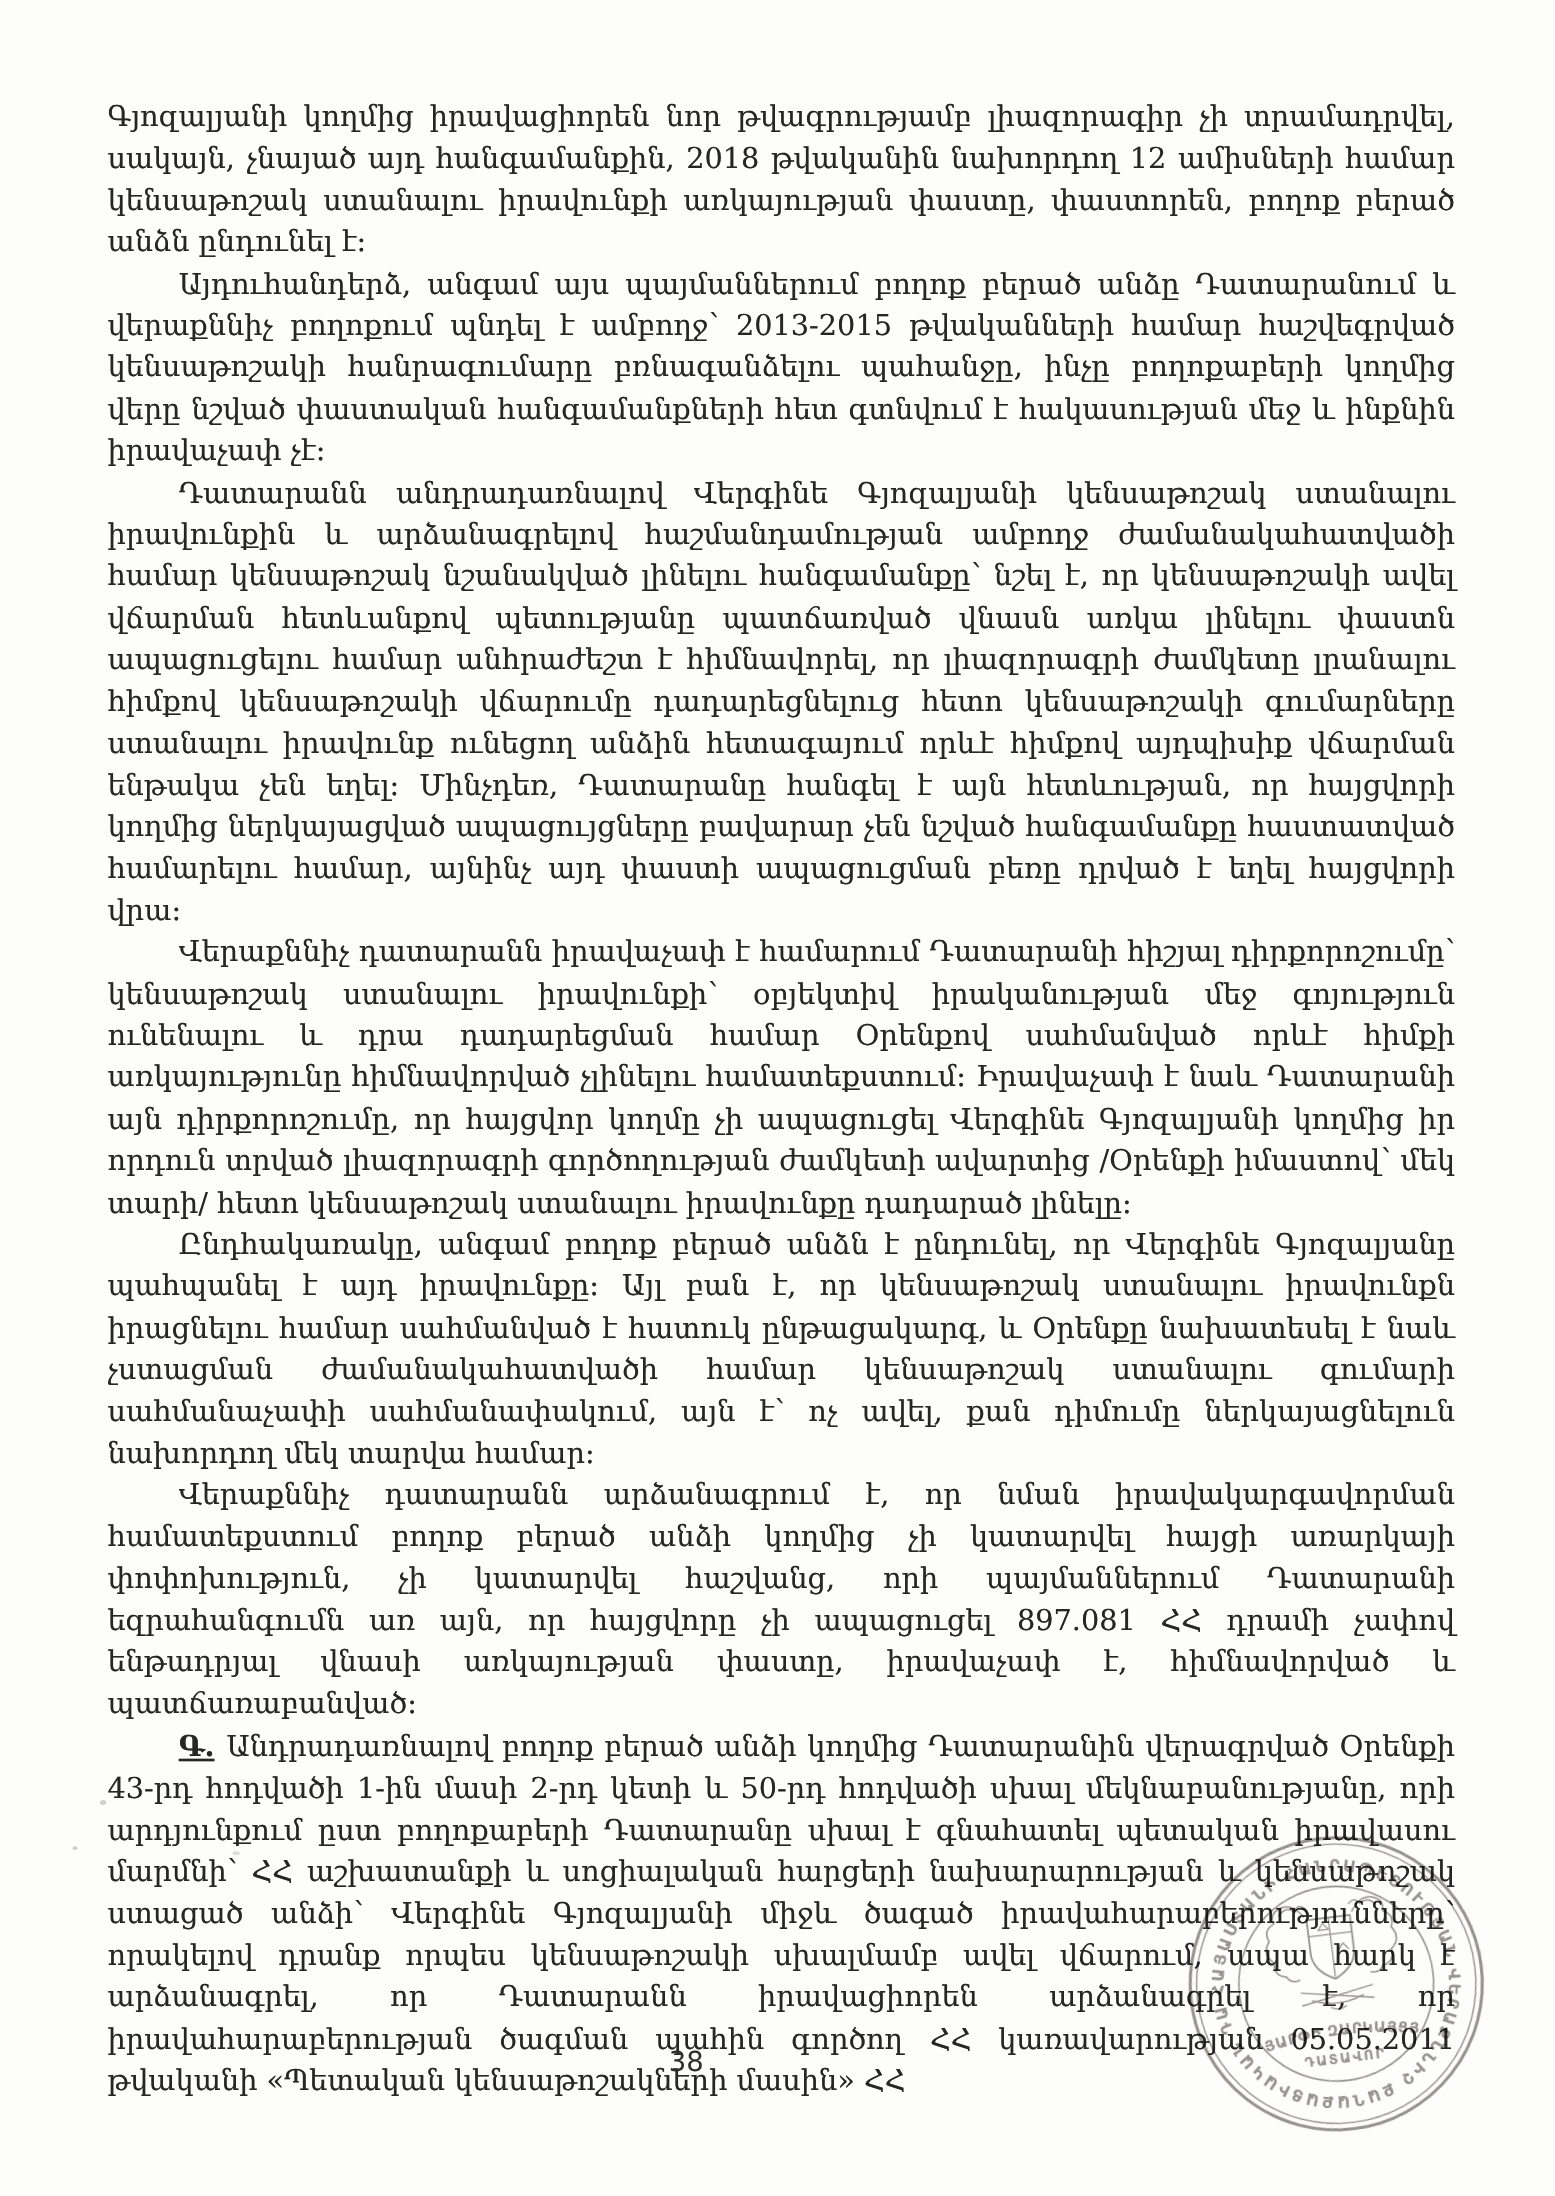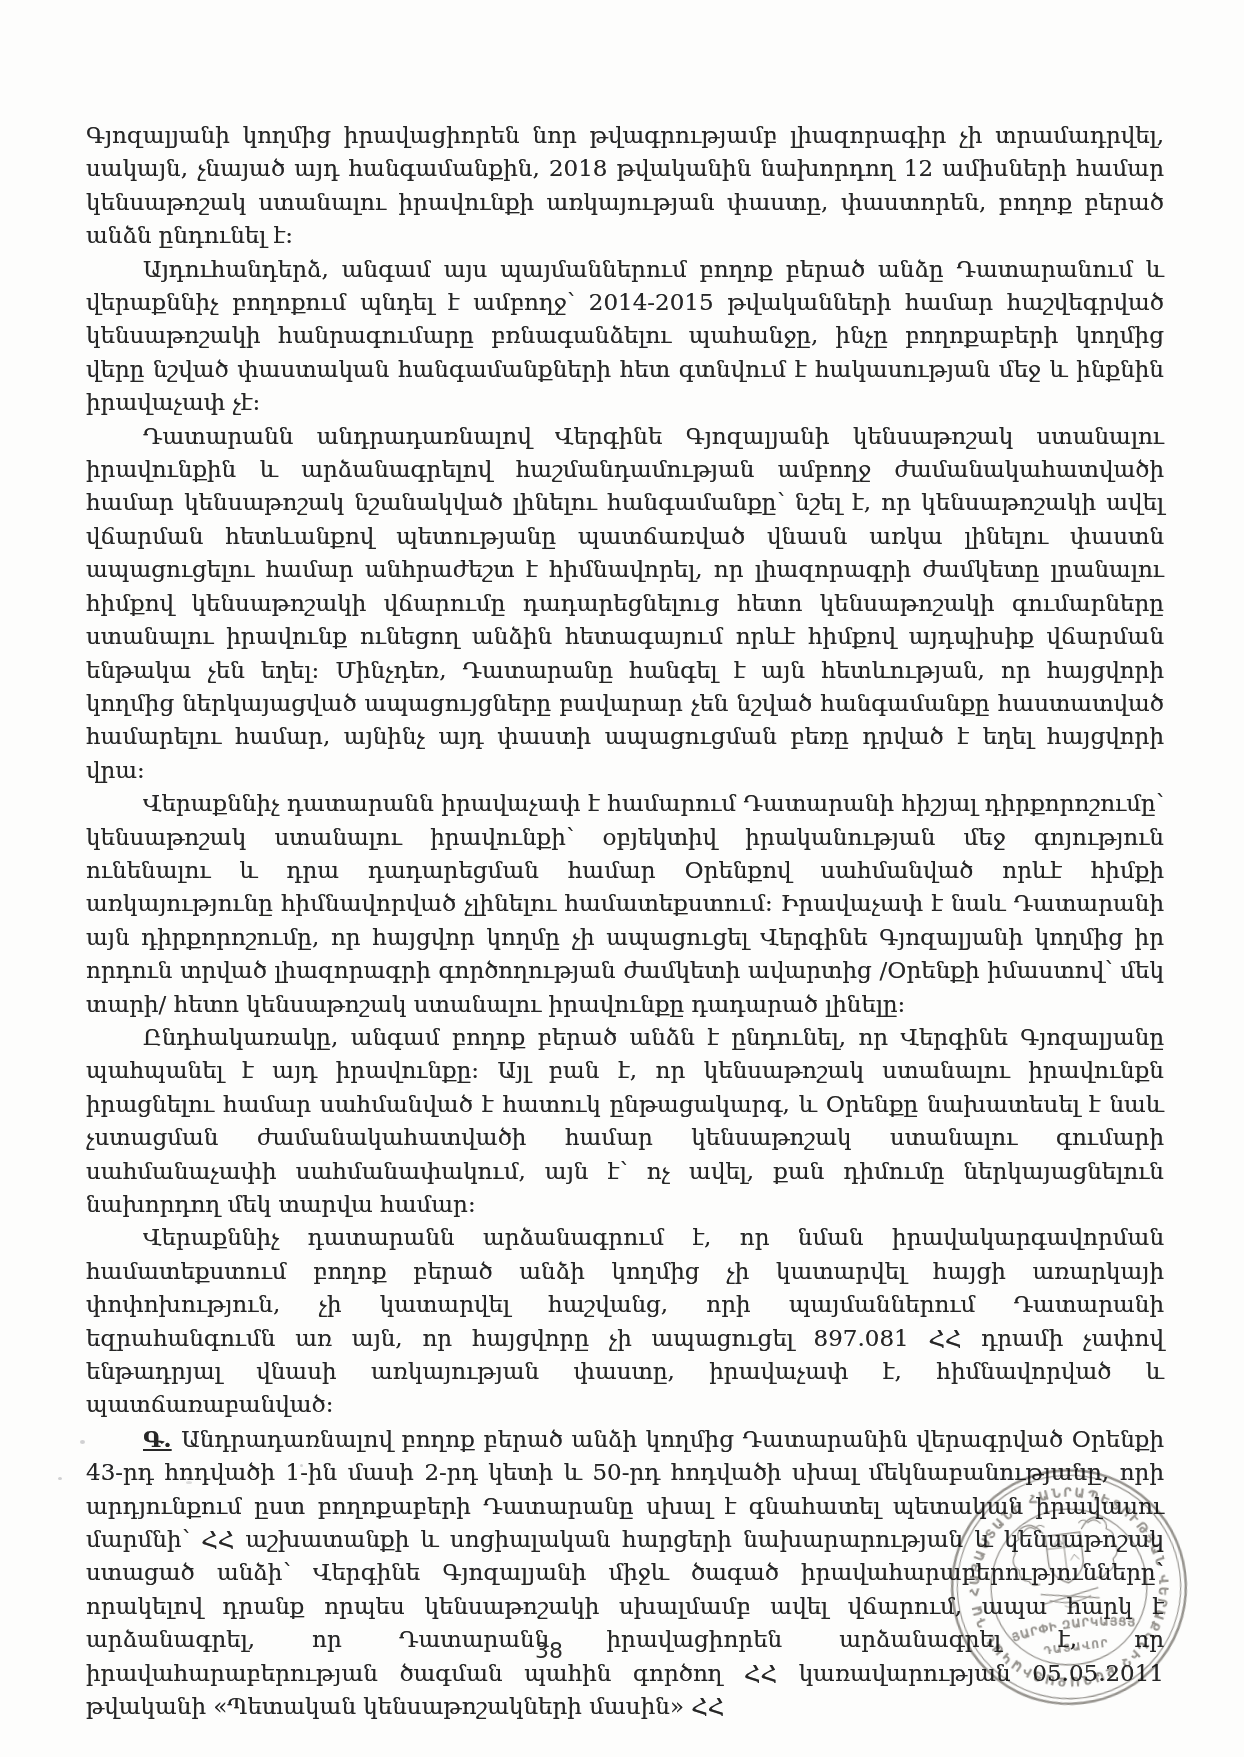--- a/index.html
+++ b/index.html
@@ -19,21 +19,21 @@
     left:86px;top:78px;
     width:1078px;
     color:#262626;
     font-size:23px;
     line-height:33.4px;
     text-align:justify;
     text-rendering:optimizeLegibility;
     text-shadow:0 0 .4px rgba(20,20,20,.45);
   }
   .para{margin:0;text-indent:57px;}
-  .para.no-indent{text-indent:0;margin-top:41px;}
+  .para.no-indent{text-indent:0;}
   .lead{
     font-weight:bold;
     text-decoration:underline;
     margin-right:.42em;
   }
   .page-number{
     position:absolute;
     top:1638px;left:0;width:1098px;
     text-align:center;
     font-size:22px;
@@ -69,21 +69,21 @@
   .speck.s3{left:186px;top:1481px;width:6px;height:3px;background:rgba(95,95,100,.2);}
   .speck.s4{left:300px;top:1464px;width:3px;height:3px;}
 </style>
 </head>
 <body>
 
 <div class="page">
 
   <main class="text-block">
     <p class="para no-indent">Գյոզալյանի կողմից իրավացիորեն նոր թվագրությամբ լիազորագիր չի տրամադրվել, սակայն, չնայած այդ հանգամանքին, 2018 թվականին նախորդող 12 ամիսների համար կենսաթոշակ ստանալու իրավունքի առկայության փաստը, փաստորեն, բողոք բերած անձն ընդունել է:</p>
-    <p class="para">Այդուհանդերձ, անգամ այս պայմաններում բողոք բերած անձը Դատարանում և վերաքննիչ բողոքում պնդել է ամբողջ՝ 2014-2015 թվականների համար հաշվեգրված կենսաթոշակի հանրագումարը բռնագանձելու պահանջը, ինչը բողոքաբերի կողմից վերը նշված փաստական հանգամանքների հետ գտնվում է հակասության մեջ և ինքնին իրավաչափ չէ:</p>
+    <p class="para">Այդուհանդերձ, անգամ այս պայմաններում բողոք բերած անձը Դատարանում և վերաքննիչ բողոքում պնդել է ամբողջ՝ 2013-2015 թվականների համար հաշվեգրված կենսաթոշակի հանրագումարը բռնագանձելու պահանջը, ինչը բողոքաբերի կողմից վերը նշված փաստական հանգամանքների հետ գտնվում է հակասության մեջ և ինքնին իրավաչափ չէ:</p>
     <p class="para">Դատարանն անդրադառնալով Վերգինե Գյոզալյանի կենսաթոշակ ստանալու իրավունքին և արձանագրելով հաշմանդամության ամբողջ ժամանակահատվածի համար կենսաթոշակ նշանակված լինելու հանգամանքը՝ նշել է, որ կենսաթոշակի ավել վճարման հետևանքով պետությանը պատճառված վնասն առկա լինելու փաստն ապացուցելու համար անհրաժեշտ է հիմնավորել, որ լիազորագրի ժամկետը լրանալու հիմքով կենսաթոշակի վճարումը դադարեցնելուց հետո կենսաթոշակի գումարները ստանալու իրավունք ունեցող անձին հետագայում որևէ հիմքով այդպիսիք վճարման ենթակա չեն եղել: Մինչդեռ, Դատարանը հանգել է այն հետևության, որ հայցվորի կողմից ներկայացված ապացույցները բավարար չեն նշված հանգամանքը հաստատված համարելու համար, այնինչ այդ փաստի ապացուցման բեռը դրված է եղել հայցվորի վրա:</p>
     <p class="para">Վերաքննիչ դատարանն իրավաչափ է համարում Դատարանի հիշյալ դիրքորոշումը՝ կենսաթոշակ ստանալու իրավունքի՝ օբյեկտիվ իրականության մեջ գոյություն ունենալու և դրա դադարեցման համար Օրենքով սահմանված որևէ հիմքի առկայությունը հիմնավորված չլինելու համատեքստում: Իրավաչափ է նաև Դատարանի այն դիրքորոշումը, որ հայցվոր կողմը չի ապացուցել Վերգինե Գյոզալյանի կողմից իր որդուն տրված լիազորագրի գործողության ժամկետի ավարտից /Օրենքի իմաստով՝ մեկ տարի/ հետո կենսաթոշակ ստանալու իրավունքը դադարած լինելը:</p>
     <p class="para">Ընդհակառակը, անգամ բողոք բերած անձն է ընդունել, որ Վերգինե Գյոզալյանը պահպանել է այդ իրավունքը: Այլ բան է, որ կենսաթոշակ ստանալու իրավունքն իրացնելու համար սահմանված է հատուկ ընթացակարգ, և Օրենքը նախատեսել է նաև չստացման ժամանակահատվածի համար կենսաթոշակ ստանալու գումարի սահմանաչափի սահմանափակում, այն է՝ ոչ ավել, քան դիմումը ներկայացնելուն նախորդող մեկ տարվա համար:</p>
     <p class="para">Վերաքննիչ դատարանն արձանագրում է, որ նման իրավակարգավորման համատեքստում բողոք բերած անձի կողմից չի կատարվել հայցի առարկայի փոփոխություն, չի կատարվել հաշվանց, որի պայմաններում Դատարանի եզրահանգումն առ այն, որ հայցվորը չի ապացուցել 897.081 ՀՀ դրամի չափով ենթադրյալ վնասի առկայության փաստը, իրավաչափ է, հիմնավորված և պատճառաբանված:</p>
     <p class="para">
       <span class="lead">Գ.</span><span>Անդրադառնալով բողոք բերած անձի կողմից Դատարանին վերագրված Օրենքի 43-րդ հոդվածի 1-ին մասի 2-րդ կետի և 50-րդ հոդվածի սխալ մեկնաբանությանը, որի արդյունքում ըստ բողոքաբերի Դատարանը սխալ է գնահատել պետական իրավասու մարմնի՝ ՀՀ աշխատանքի և սոցիալական հարցերի նախարարության և կենսաթոշակ ստացած անձի՝ Վերգինե Գյոզալյանի միջև ծագած իրավահարաբերությունները՝ որակելով դրանք որպես կենսաթոշակի սխալմամբ ավել վճարում, ապա հարկ է արձանագրել, որ Դատարանն իրավացիորեն արձանագրել է, որ իրավահարաբերության ծագման պահին գործող ՀՀ կառավարության 05.05.2011 թվականի «Պետական կենսաթոշակների մասին» ՀՀ</span>
     </p>
   </main>
 
   <div class="page-number">38</div>

